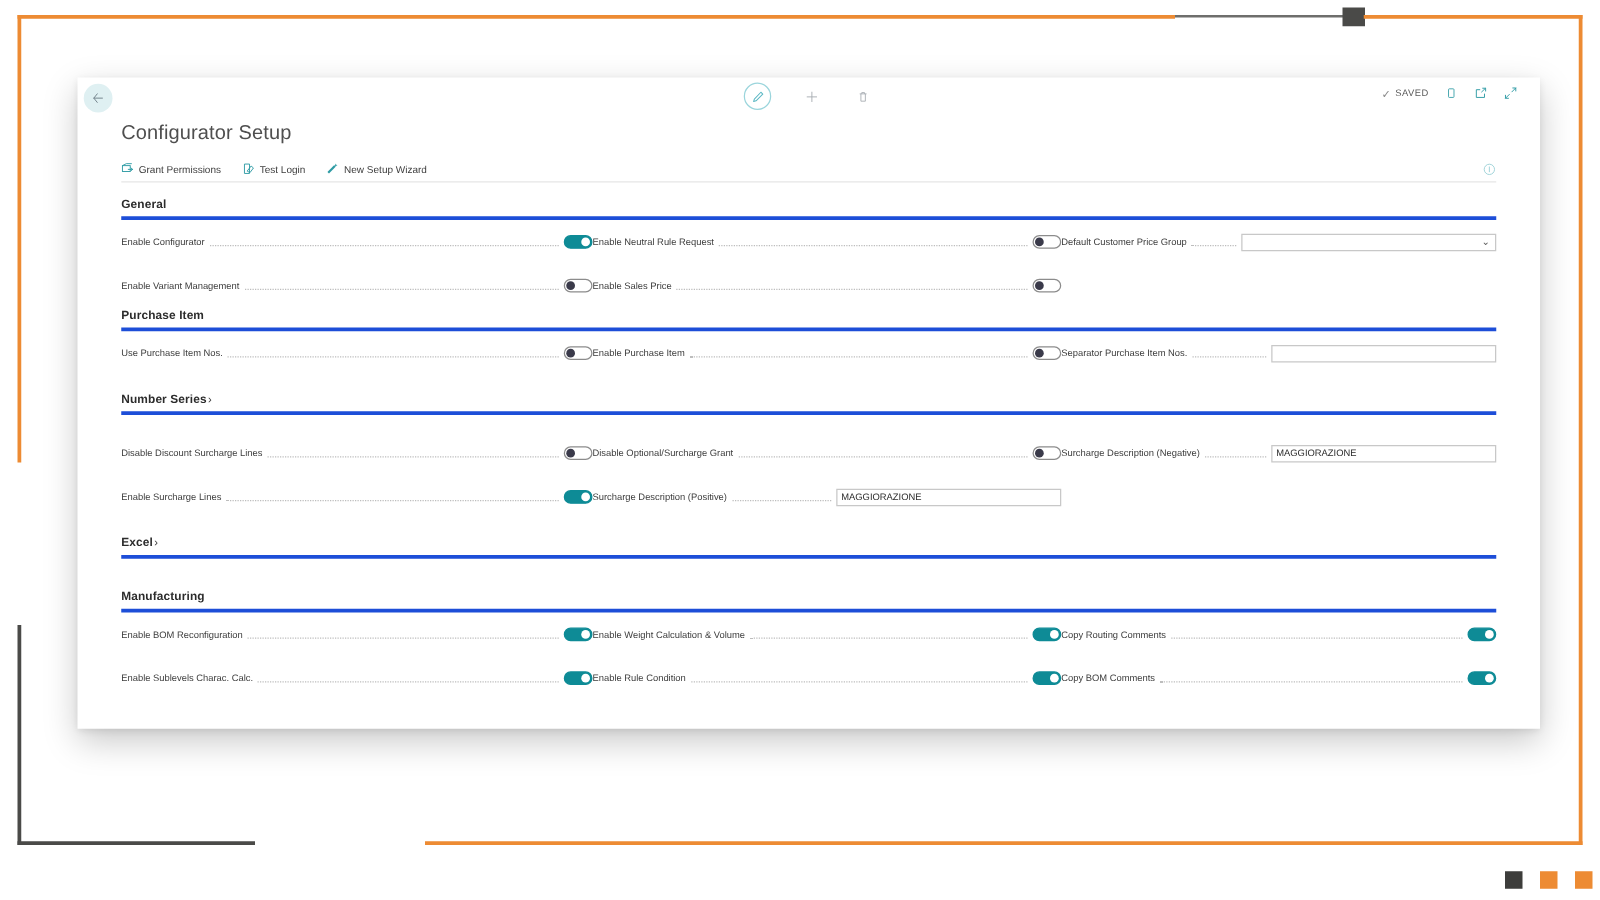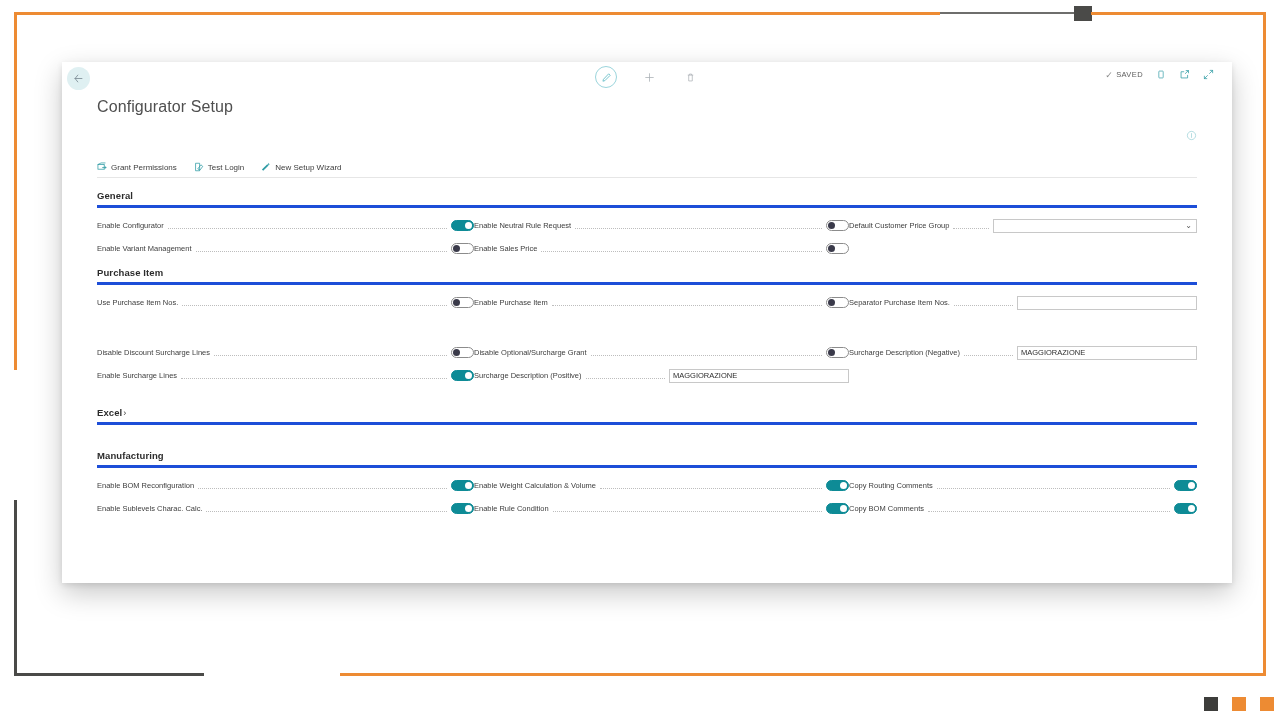--- a/index.html
+++ b/index.html
@@ -79,21 +79,21 @@
   }
 
   
   .ribbon {
     margin: 14px 35px 0 35px;
     border-bottom: 1px solid #E6E6E6;
     padding-bottom: 5px;
     display: flex; align-items: center; gap: 17px;
     position: relative;
   }
-  .act { display:flex; align-items:flex-end; gap:4px; cursor:pointer;margin-top:32px; }
+  .act { display:flex; align-items:flex-end; gap:4px; cursor:pointer; }
   .act span.lbl { font-size: 8px; color: #3D3D3D; }
   .info-icn {
     position:absolute; right: 0; top: 0px; color:#9ED3D8; cursor:pointer;
     display:flex; align-items:center;
   }
 
   
   .content { padding: 0 35px; }
 
   .sec-head {
@@ -103,21 +103,21 @@
     letter-spacing: .1px;
   }
   .sec-head.collapsible { cursor: pointer; }
   .sec-head .chev { font-weight: 400; color:#3A3A3A; font-size:9px; margin-left:1px; }
 
   .grid {
     display: grid;
     grid-template-columns: 377px 375px 1fr;
     padding-top: 11px;
   }
-  .col { display: flex; flex-direction: column; gap: 10px; }
+  .col { display: flex; flex-direction: column; gap: 22px; }
 
   .fieldrow { display: flex; align-items: center; height: 13px; }
   .fl {
     font-size: 7.5px; color: #3D3D3D; white-space: nowrap; flex: none;
   }
   .dots {
     flex: 1 1 auto; min-width: 6px; margin: 0 4px;
     border-bottom: 1px dotted #BDBDBD; height: 7px;
   }
   .ctl { flex: none; display:flex; align-items:center; }
@@ -333,20 +333,23 @@
             <span class="dots"></span>
             <span class="ctl">
               <span class="txtbox w204"></span>
             </span>
           </div>
         </div>
       </div>
 
       <div class="spacer-row"></div>
 
+      <div class="sec-head collapsible">
+        <span>Number Series</span><span class="chev">›</span>
+      </div>
 
       <div class="spacer-row"></div>
 
       <div class="grid">
         <div class="col">
           <div class="fieldrow">
             <span class="fl">Disable Discount Surcharge Lines</span>
             <span class="dots"></span>
             <span class="ctl">
               <span class="tgl off"></span>

